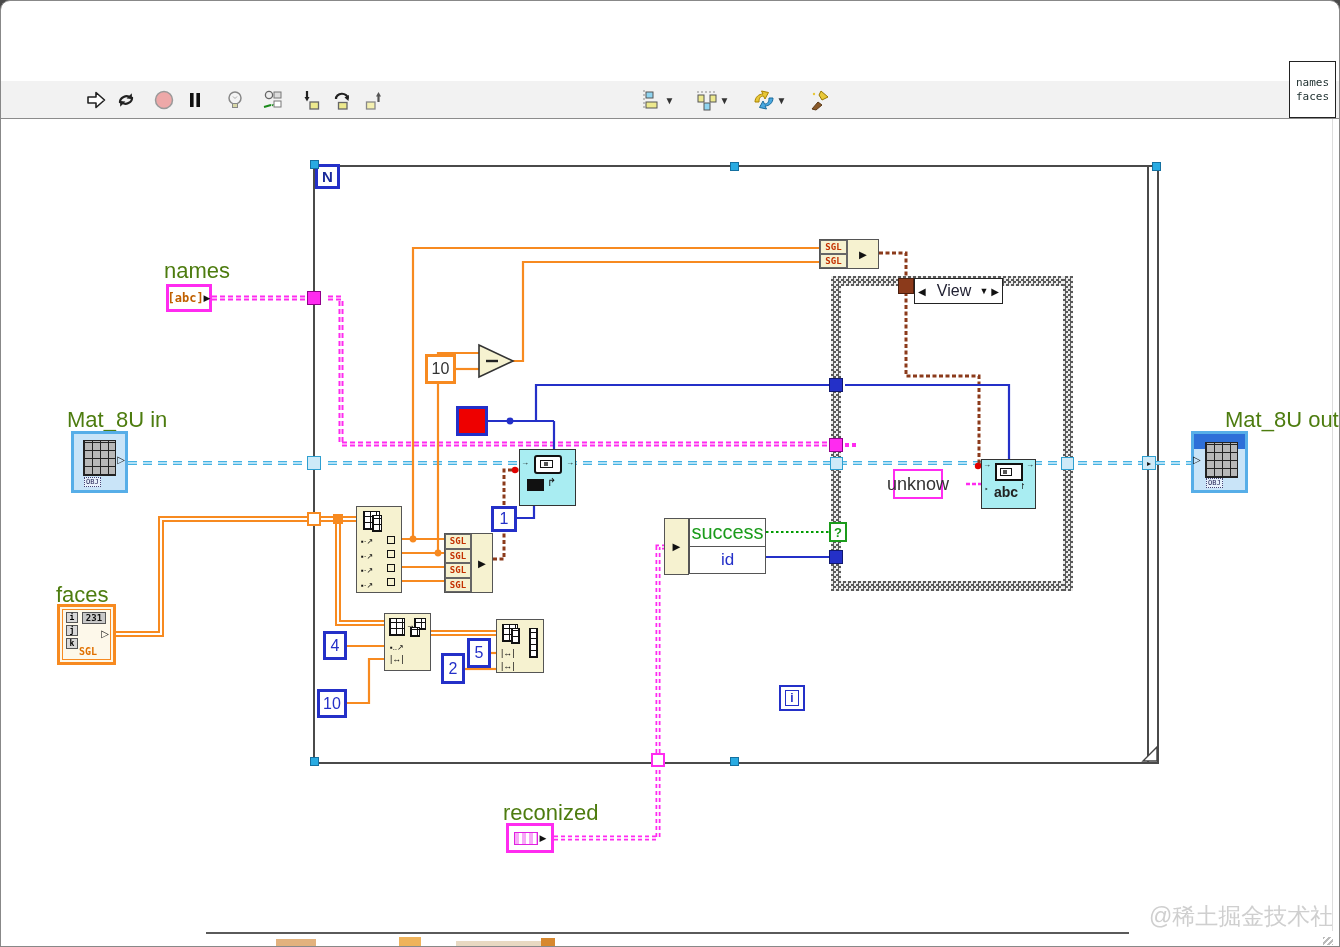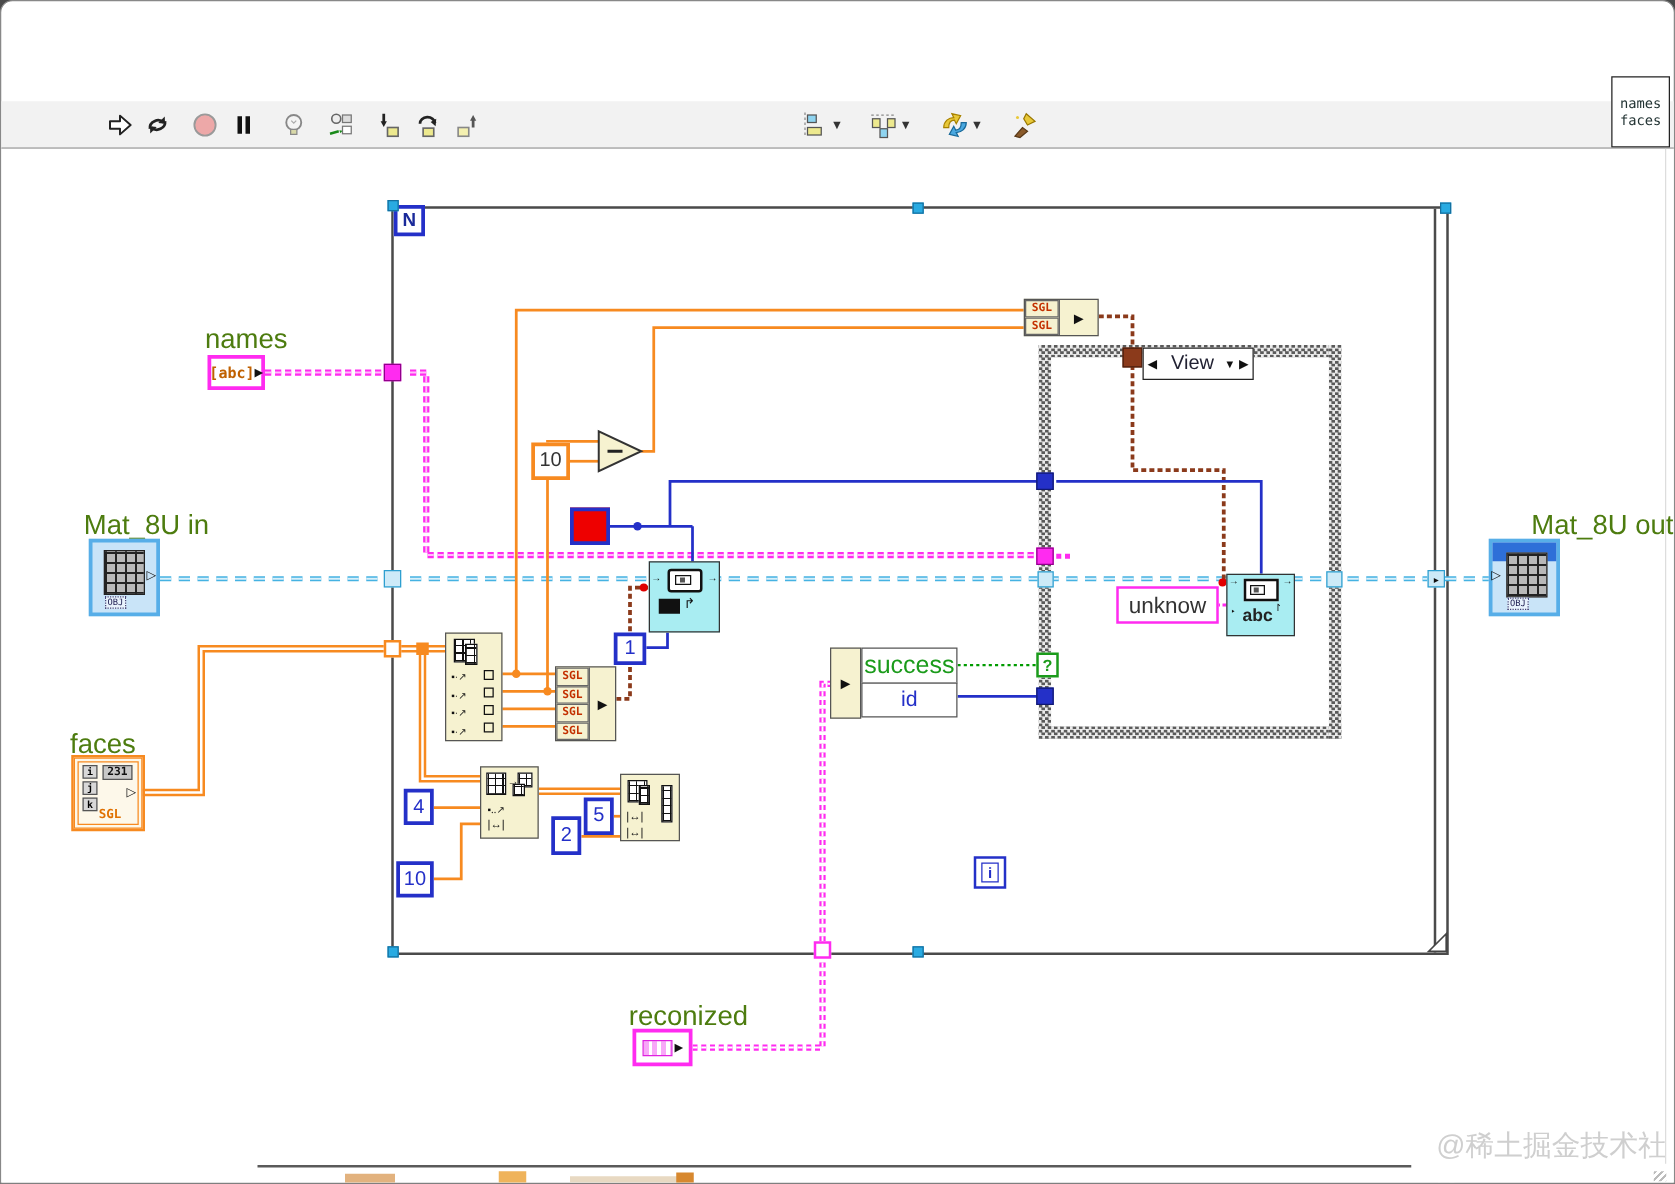--- a/index.html
+++ b/index.html
@@ -314,21 +314,21 @@
     <span style="font-size:9px;color:#111;">▶</span>
   </div>
 
   <div class="abs" style="left:424px;top:353px;width:31px;height:30px;background:#fff;border:3px solid #F78A20;display:flex;align-items:center;justify-content:center;font-size:16px;color:#333;">10</div>
   <div class="bconst" style="left:490px;top:505px;width:26px;height:26px;">1</div>
   <div class="bconst" style="left:322px;top:630px;width:24px;height:29px;">4</div>
   <div class="bconst" style="left:316px;top:688px;width:30px;height:29px;">10</div>
   <div class="bconst" style="left:440px;top:652px;width:24px;height:31px;">2</div>
   <div class="bconst" style="left:466px;top:637px;width:24px;height:30px;">5</div>
   <div class="abs" style="left:455px;top:405px;width:32px;height:30px;background:#EE0000;border:3px solid #2430C8;"></div>
-  <div class="abs" style="left:892px;top:468px;width:82px;height:30px;background:#fff;border:2.5px solid #FF2BF0;display:flex;align-items:center;justify-content:center;font-size:18px;color:#333;">unknow</div>
+  <div class="abs" style="left:892px;top:468px;width:50px;height:30px;background:#fff;border:2.5px solid #FF2BF0;display:flex;align-items:center;justify-content:center;font-size:18px;color:#333;">unknow</div>
 
   <div class="ynode" style="left:355px;top:505px;width:46px;height:87px;">
     <div class="mini-grid abs" style="left:6px;top:4px;width:17px;height:19px;"></div>
     <div class="mini-grid abs" style="left:15px;top:8px;width:10px;height:17px;"></div>
     <div class="abs" style="left:4px;top:28px;font-size:8px;color:#111;line-height:14.5px;">▪·↗<br>▪·↗<br>▪·↗<br>▪·↗</div>
     <div class="abs" style="left:30px;top:29px;width:8px;height:8px;border:1.5px solid #111;"></div>
     <div class="abs" style="left:30px;top:43px;width:8px;height:8px;border:1.5px solid #111;"></div>
     <div class="abs" style="left:30px;top:57px;width:8px;height:8px;border:1.5px solid #111;"></div>
     <div class="abs" style="left:30px;top:71px;width:8px;height:8px;border:1.5px solid #111;"></div>
   </div>

